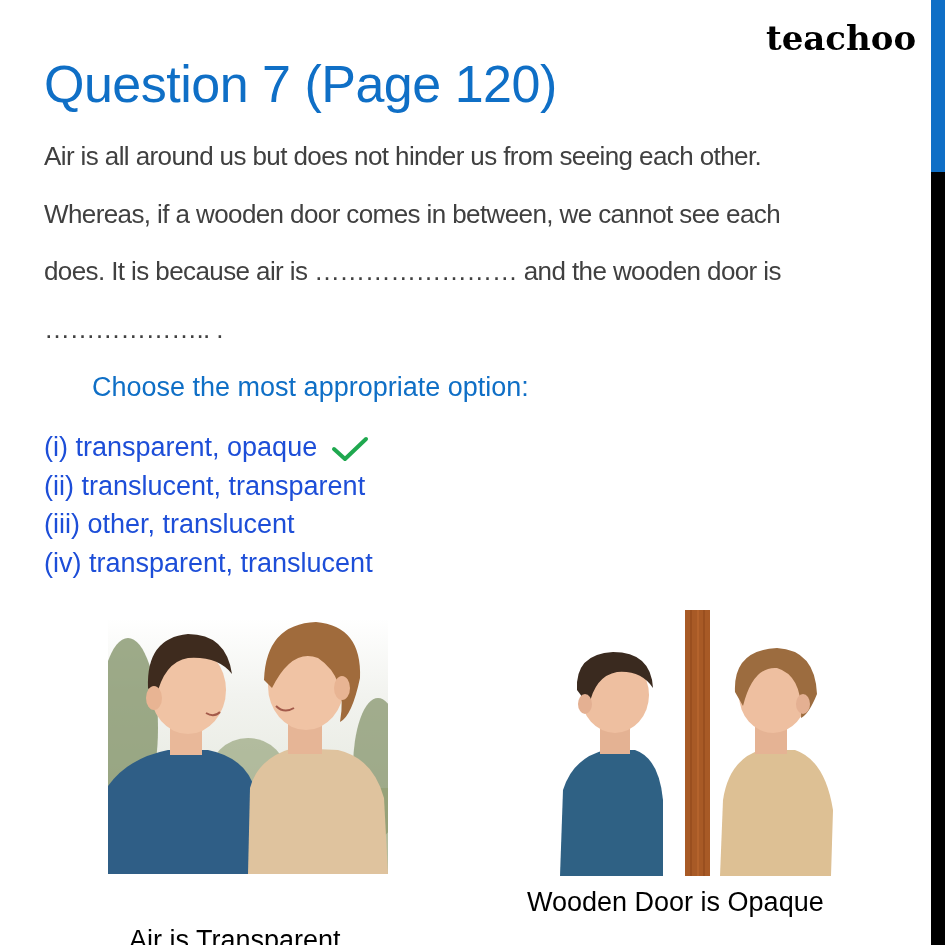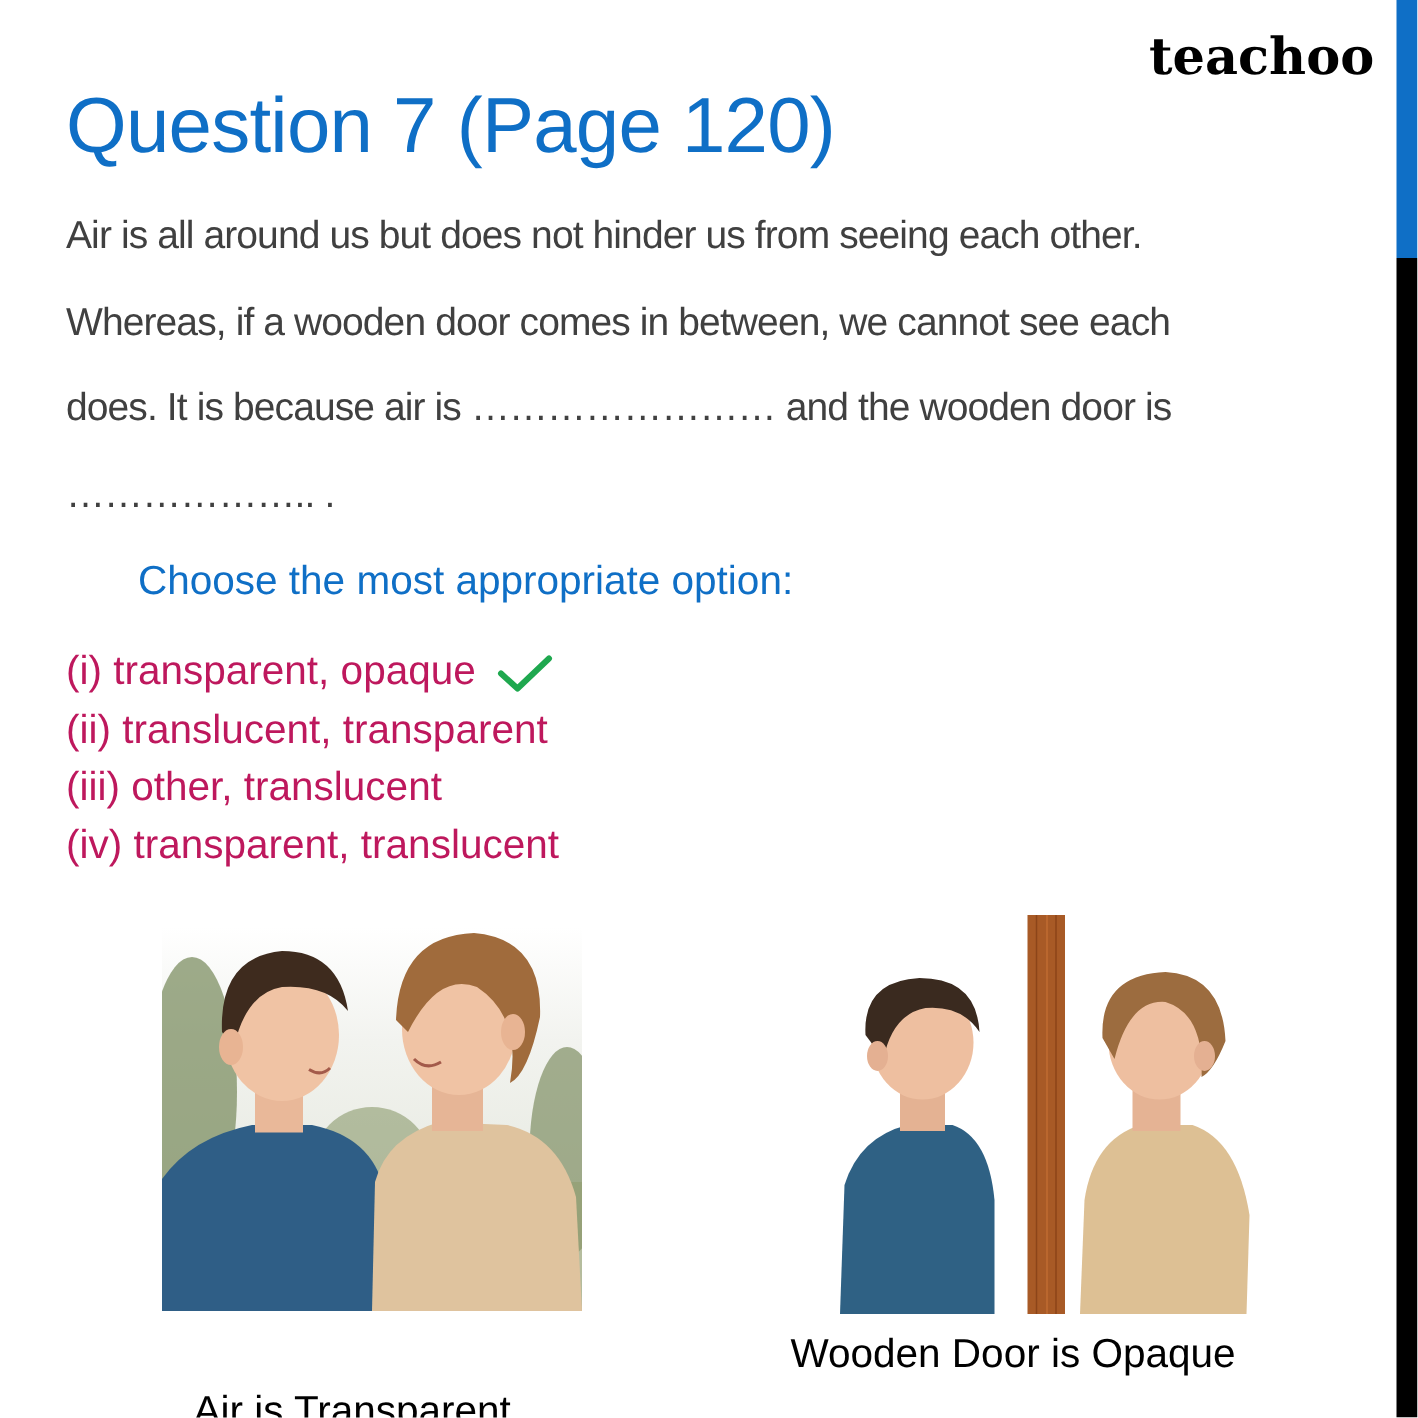--- a/index.html
+++ b/index.html
@@ -29,21 +29,21 @@
 
   .prompt {
     position: absolute; left: 44px; top: 371px;
     font-family: "Liberation Sans", sans-serif; font-size: 27px;
     color: #0f6fc6; line-height: 32px; white-space: nowrap; margin-left: 48px;
   }
 
   .options { position: absolute; left: 44px; top: 428px; }
   .option {
     font-family: "Liberation Sans", sans-serif; font-size: 27px;
-    color: #be185d; line-height: 38.5px; white-space: nowrap; display: flex; align-items: center;
+    color: #1d4ed8; line-height: 38.5px; white-space: nowrap; display: flex; align-items: center;
   }
   .check { margin-left: 14px; display: inline-block; width: 38px; height: 26px; }
 
   .figure { position: absolute; }
   .photo { position: absolute; overflow: hidden; }
   .caption {
     position: absolute; font-family: "Liberation Sans", sans-serif;
     font-size: 27px; color: #000; white-space: nowrap; line-height: 32px;
   }
 </style>

